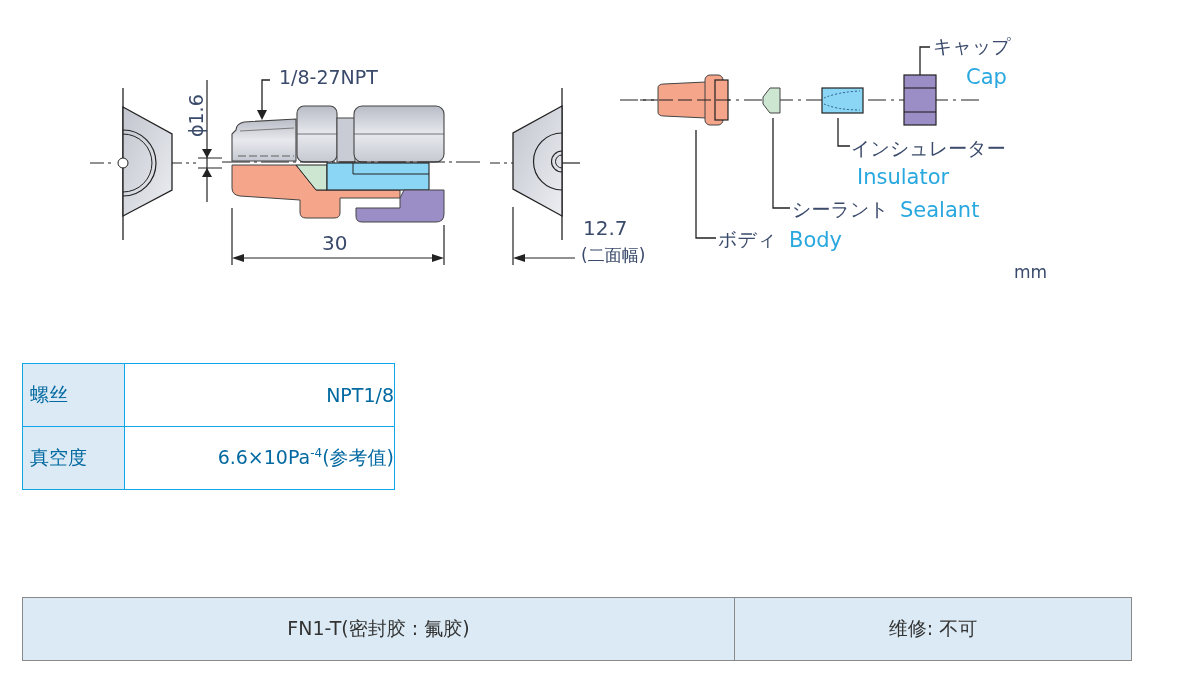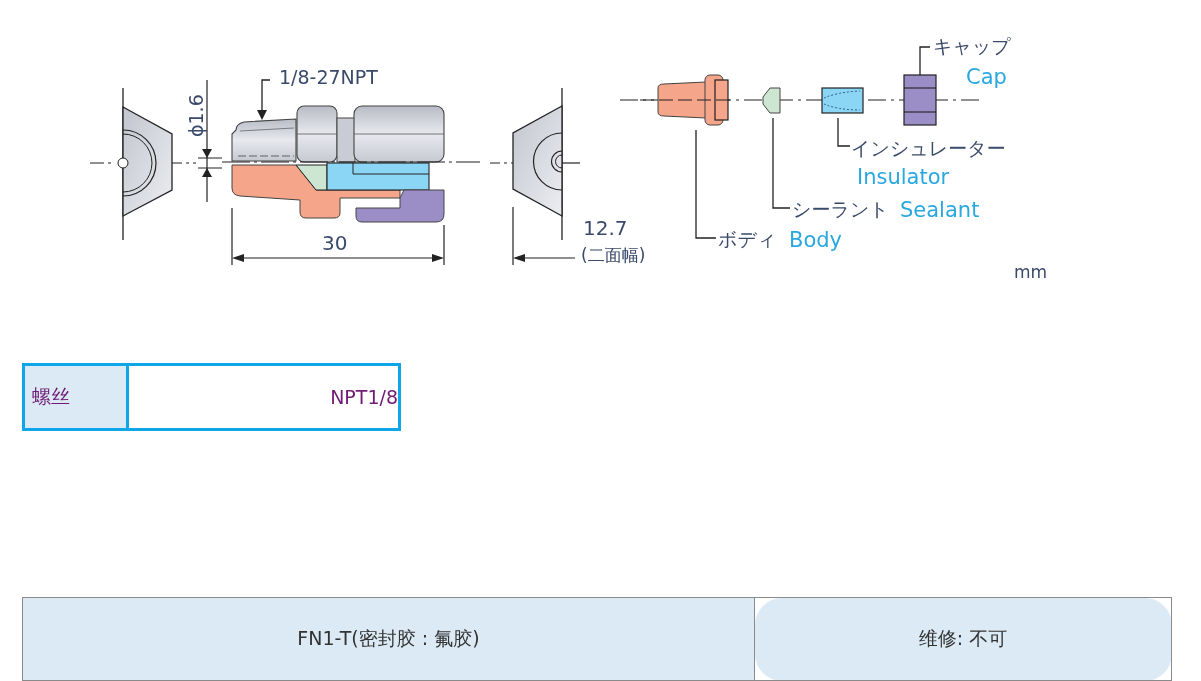--- a/index.html
+++ b/index.html
@@ -1,30 +1,30 @@
 <!DOCTYPE html>
 <html><head>
 <meta charset="utf-8">
 <style>
   html, body { margin: 0; padding: 0; background: #ffffff; }
   body { width: 1201px; height: 681px; position: relative; overflow: hidden;
          font-family: "DejaVu Sans", "Liberation Sans", sans-serif; color: #333; }
   #diagram { position: absolute; left: 0; top: 0; width: 1201px; height: 300px; }
   .dtext { font-family: "DejaVu Sans", sans-serif; }
   .spec-table { position: absolute; left: 22px; top: 363px; border-collapse: collapse; }
-  .spec-table td { border: 3px solid #0ea5e9; height: 62px; font-size: 19px; color: #701a75;
+  .spec-table td { border: 1px solid #0ea5e9; height: 62px; font-size: 19px; color: #0369a1;
                    padding: 0 0 0 7px; }
   .spec-table td.k { width: 94px; background: #dbeaf4; }
   .spec-table td.v { width: 262px; background: #ffffff; text-align: right; }
   .spec-table sup { font-size: 12px; }
   .model-table { position: absolute; left: 22px; top: 597px; border-collapse: collapse; }
   .model-table td { border: 1px solid #8a8a8a; height: 62px; font-size: 19px; color: #333;
-                    background: #dbeaf4; text-align: center; padding: 10px; }
+                    background: #dbeaf4; text-align: center; padding: 0; }
   .model-table td.m { width: 711px; }
-  .model-table td.r { width: 396px; border-radius: 27px; }
+  .model-table td.r { width: 396px; }
 </style>
 </head>
 <body>
 
 <svg id="diagram" viewBox="0 0 1201 300" xmlns="http://www.w3.org/2000/svg">
   <defs>
     <linearGradient id="metal" x1="0" y1="0" x2="0" y2="1">
       <stop offset="0" stop-color="#b8bcc6"></stop>
       <stop offset="0.5" stop-color="#e8e9ee"></stop>
       <stop offset="1" stop-color="#c6c9d2"></stop>
@@ -163,20 +163,24 @@
 
   <text class="dtext" x="1014" y="278" font-size="17" fill="#3a4a6a">mm</text>
 </svg>
 
 <table class="spec-table">
   <tbody>
       <tr>
     <td class="k">螺丝</td>
     <td class="v">NPT1/8</td>
   </tr>
+  <tr>
+    <td class="k">真空度</td>
+    <td class="v"><span>6.6×10Pa</span><sup>-4</sup><span>(参考值)</span></td>
+  </tr>
 </tbody>
   </table>
 
 <table class="model-table">
   <tbody>
       <tr>
     <td class="m">FN1-T(密封胶 : 氟胶)</td>
     <td class="r">维修:  不可</td>
   </tr>
 </tbody>

